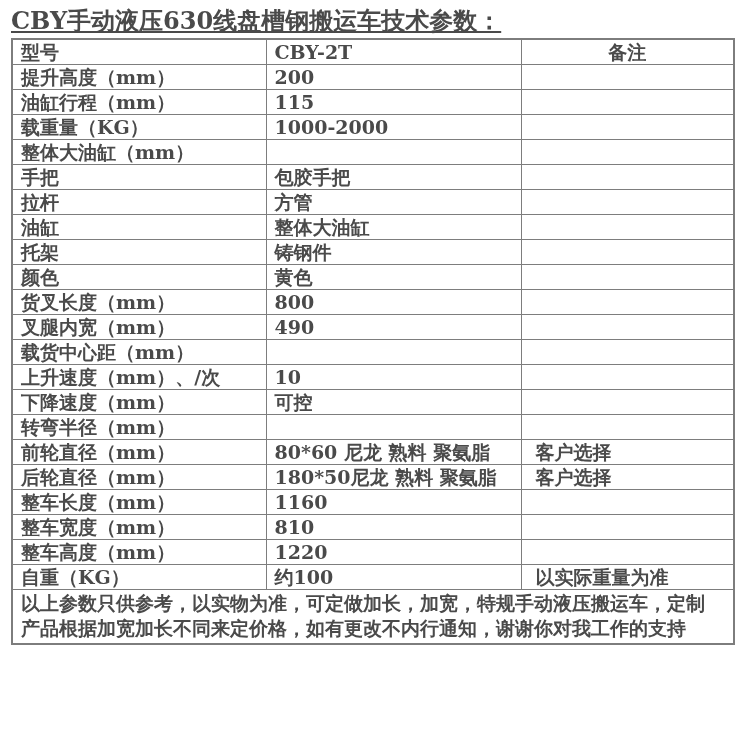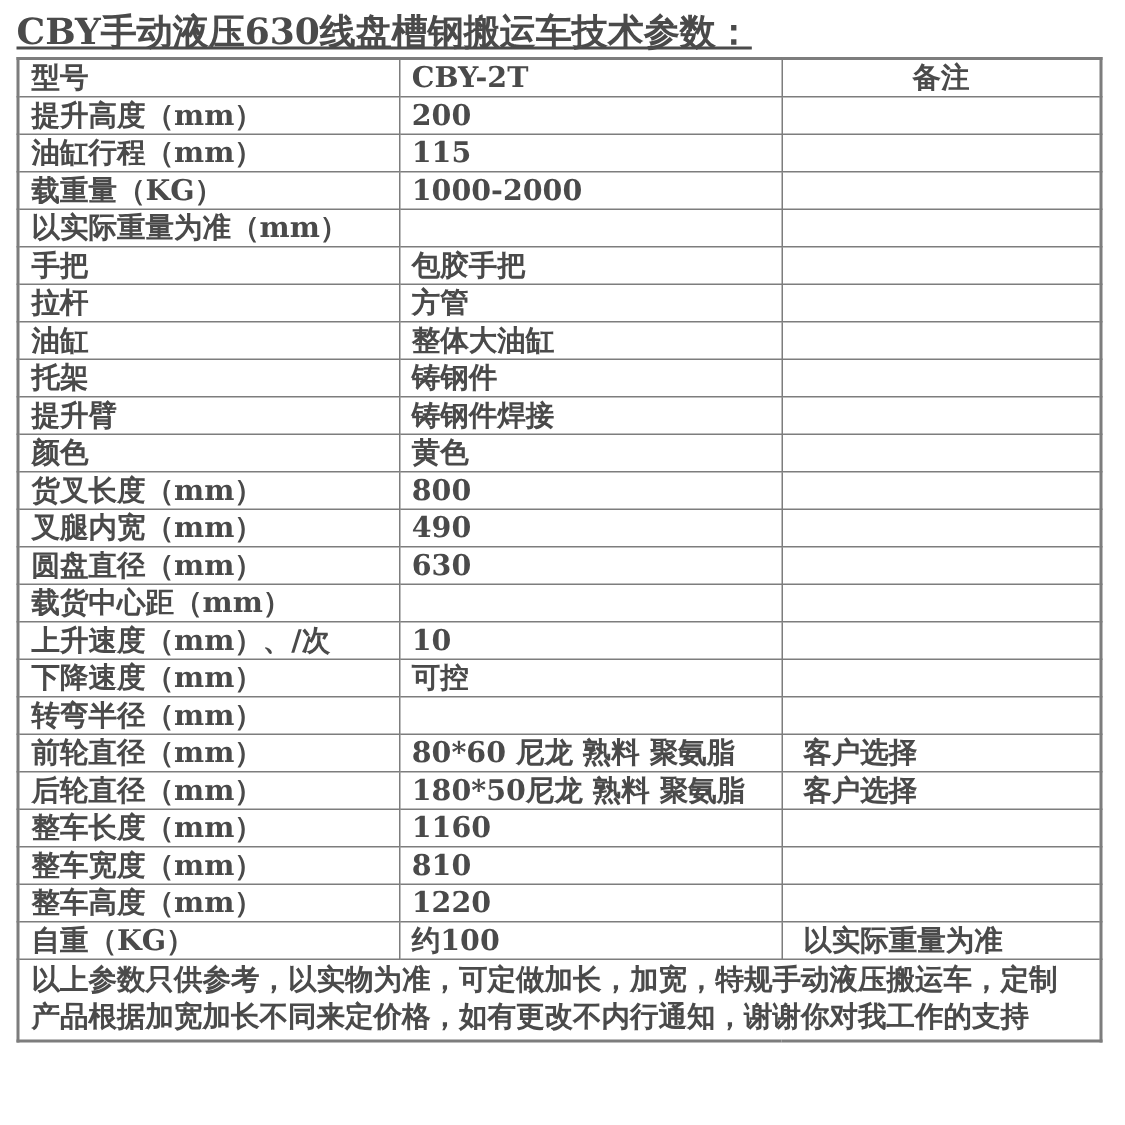--- a/index.html
+++ b/index.html
@@ -94,21 +94,21 @@
         <td>油缸行程（mm）</td>
         <td>115</td>
         <td class="remark"></td>
       </tr>
       <tr>
         <td>载重量（KG）</td>
         <td>1000-2000</td>
         <td class="remark"></td>
       </tr>
       <tr>
-        <td>以实际重量为准（mm）</td>
+        <td>整体大油缸（mm）</td>
         <td></td>
         <td class="remark"></td>
       </tr>
       <tr>
         <td>手把</td>
         <td>包胶手把</td>
         <td class="remark"></td>
       </tr>
       <tr>
         <td>拉杆</td>
@@ -119,42 +119,32 @@
         <td>油缸</td>
         <td>整体大油缸</td>
         <td class="remark"></td>
       </tr>
       <tr>
         <td>托架</td>
         <td>铸钢件</td>
         <td class="remark"></td>
       </tr>
       <tr>
-        <td>提升臂</td>
-        <td>铸钢件焊接</td>
-        <td class="remark"></td>
-      </tr>
-      <tr>
         <td>颜色</td>
         <td>黄色</td>
         <td class="remark"></td>
       </tr>
       <tr>
         <td>货叉长度（mm）</td>
         <td>800</td>
         <td class="remark"></td>
       </tr>
       <tr>
         <td>叉腿内宽（mm）</td>
         <td>490</td>
-        <td class="remark"></td>
-      </tr>
-      <tr>
-        <td>圆盘直径（mm）</td>
-        <td>630</td>
         <td class="remark"></td>
       </tr>
       <tr>
         <td>载货中心距（mm）</td>
         <td></td>
         <td class="remark"></td>
       </tr>
       <tr>
         <td>上升速度（mm）、/次</td>
         <td>10</td>

